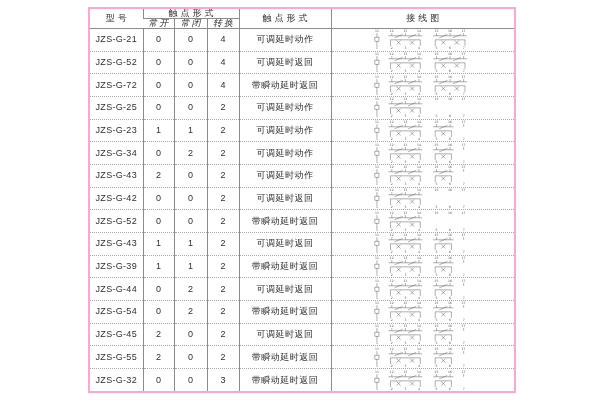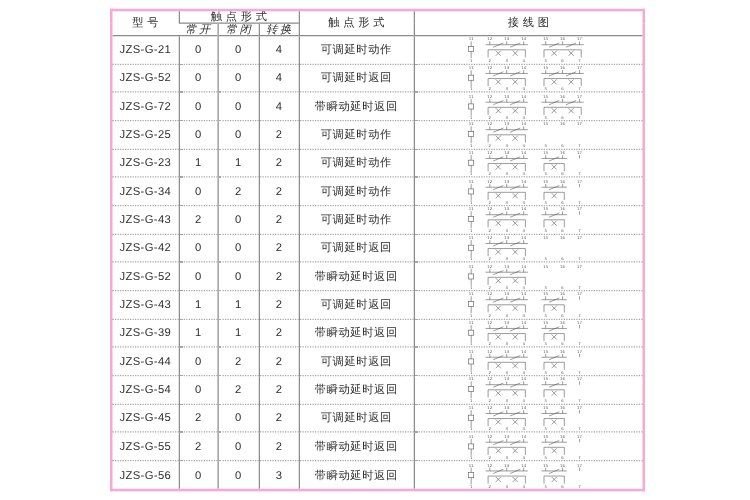--- a/index.html
+++ b/index.html
@@ -740,21 +740,21 @@
               <line x1="135" y1="6" x2="135" y2="10" stroke="#565656" stroke-width="0.7" fill="none"></line>
               <line x1="90" y1="10" x2="120" y2="10" stroke="#565656" stroke-width="0.7" fill="none"></line>
               <line x1="99" y1="13" x2="111" y2="8" stroke="#565656" stroke-width="0.7" fill="none"></line>
               <path d="M 93,25 V 16 H 117 V 25" stroke="#565656" stroke-width="0.7" fill="none"></path>
               <line x1="102" y1="17" x2="108" y2="23" stroke="#565656" stroke-width="0.7" fill="none"></line>
               <line x1="102" y1="23" x2="108" y2="17" stroke="#565656" stroke-width="0.7" fill="none"></line>
             </svg>
           </td>
     </tr>
         <tr>
-      <td class="c-model">JZS-G-56</td>
+      <td class="c-model">JZS-G-32</td>
       <td class="c-no">0</td>
       <td class="c-nc">0</td>
       <td class="c-co">3</td>
       <td class="c-delay">带瞬动延时返回</td>
       <td class="c-diagram">
             <svg width="112" height="21" viewBox="0 0 150 31" preserveAspectRatio="xMidYMid meet">
               <text x="7" y="5" font-size="4.6" fill="#565656" text-anchor="middle" font-family="DejaVu Sans,sans-serif">11</text>
               <line x1="7" y1="6" x2="7" y2="12" stroke="#565656" stroke-width="0.7" fill="none"></line>
               <rect x="4" y="12" width="6" height="6" stroke="#565656" stroke-width="0.7" fill="none"></rect>
               <line x1="7" y1="18" x2="7" y2="26" stroke="#565656" stroke-width="0.7" fill="none"></line>

